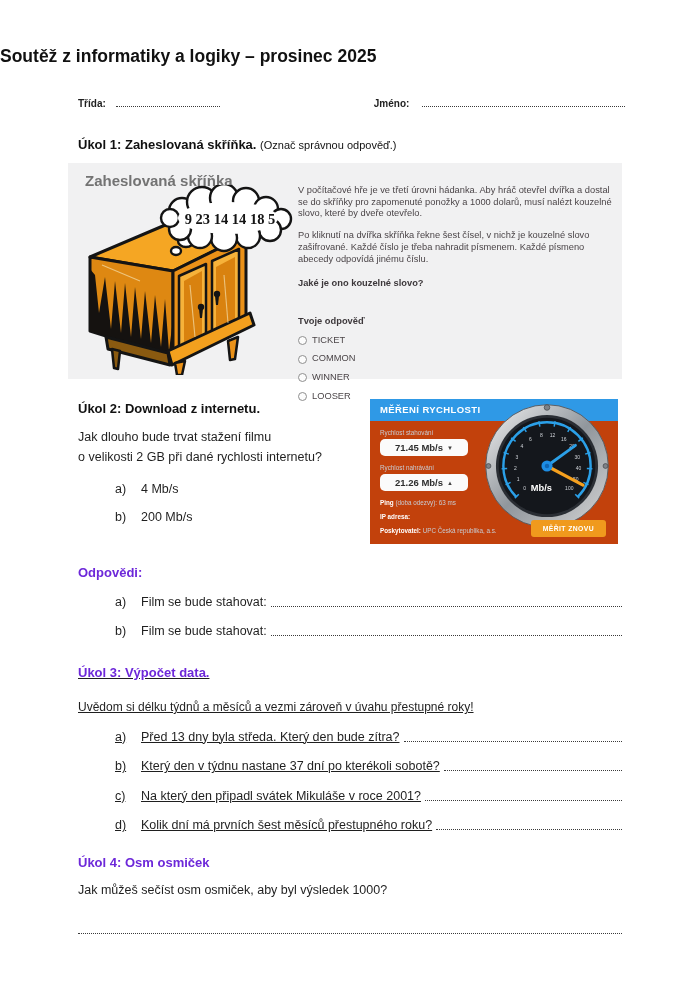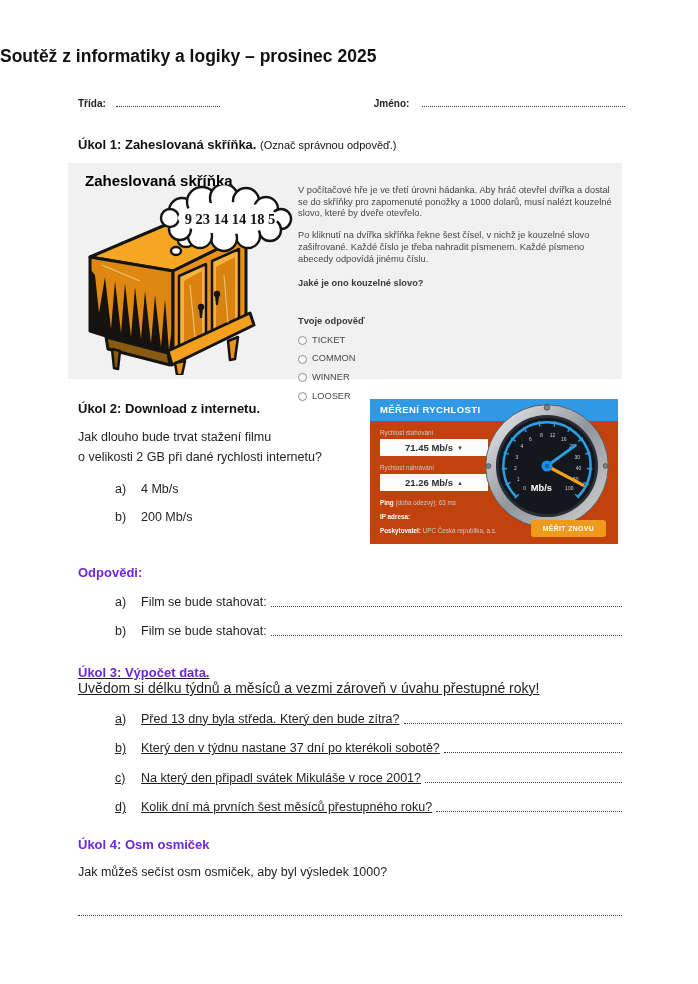--- a/index.html
+++ b/index.html
@@ -9,59 +9,59 @@
   .fields-row{display:flex;align-items:flex-end;margin:31px 73px 0 78px;font-size:10px;justify-content:space-between;}
   .flabel{font-weight:bold;}
   .leader{border-bottom:1.6px dotted #3a3a3a;margin-bottom:2px;}
   .d1{width:104px;margin-left:10px;}
   .fgap{width:154px;}
   .d2{flex:1;margin-left:13px;}
   .sec-head{margin:28px 76px 0 78px;font-size:13px;font-weight:bold;color:#111;}
   .sec-note{font-weight:normal;font-size:11px;}
   
   .graybox{position:relative;margin:11px 0 0 68px;width:554px;height:216px;background:#f1f1f2;}
-  .gb-title{position:absolute;left:17px;top:9px;font-size:15px;font-weight:bold;color:#000000;}
+  .gb-title{position:absolute;left:17px;top:9px;font-size:15px;font-weight:bold;color:#737373;}
   .gb-illustration{position:absolute;left:10px;top:22px;}
   .gb-col{position:absolute;left:230px;top:22px;width:318px;font-size:9.3px;line-height:1.26;color:#4b4548;}
   .gb-p{margin:0 0 10px 0;}
   .gb-q{font-weight:bold;margin-top:13px;color:#3d383b;}
   .gb-ans{font-weight:bold;margin-top:26px;color:#3d383b;}
   .opt-row{display:flex;align-items:center;margin-top:7px;}
   .radio{width:7px;height:7px;border:1px solid #8f8f8f;border-radius:50%;background:#fcfcfc;margin-right:5px;flex:0 0 auto;}
   
   .u2{position:relative;min-height:150px;margin-top:22px;}
   .u2 .sec-head{margin-top:0;}
   .qline{margin:0 0 0 78px;font-size:12.5px;line-height:1.62;}
   .qline.first{margin-top:11px;}
   .ab-item{display:flex;align-items:flex-end;margin:14px 76px 0 115px;font-size:12.5px;}
   .ab-label{width:26px;flex:0 0 auto;}
   
   .speedtest{position:absolute;left:370px;top:-2px;width:248px;height:145px;background:#c2410c;}
   .st-header{height:22px;background:#2f99e6;color:#fff;font-size:9.5px;font-weight:bold;
              letter-spacing:.4px;line-height:22px;padding-left:10px;}
   .st-left{position:absolute;left:10px;top:30px;width:125px;}
   .st-label{font-size:6.3px;color:#c8cbd2;margin-bottom:3px;}
-  .st-valbox{width:108px;height:17px;background:#fbfbfb;border-radius:0;display:flex;
+  .st-valbox{width:88px;height:17px;background:#fbfbfb;border-radius:5px;display:flex;
              align-items:center;justify-content:center;font-size:9.5px;font-weight:bold;color:#2e2e2e;margin-bottom:8px;}
   .st-arrow{font-size:6px;margin-left:4px;color:#444;}
   .st-line{font-size:6.3px;color:#c8cbd2;margin-top:7px;}
   .st-line b{color:#fff;}
   .st-btn{position:absolute;right:12px;bottom:7px;background:#f09a1d;color:#fff;border:none;
           font-family:"Liberation Sans",sans-serif;font-size:6.8px;font-weight:bold;letter-spacing:.4px;
           padding:5px 12px;border-radius:3px;}
   .gauge{position:absolute;top:2px;right:6px;}
   
   .sec{margin:0 76px 0 78px;}
   .odp{margin-top:14px;}
   .odp-item{display:flex;align-items:flex-end;margin:15px 0 0 37px;font-size:12.5px;}
   .odp-label{width:26px;flex:0 0 auto;}
   .odp-text{flex:0 0 auto;}
   .fill{flex:1;border-bottom:1.6px dotted #3a3a3a;margin:0 0 2px 4px;}
   .u3{margin-top:27px;text-decoration:underline;}
-  .intro{margin-top:0;font-size:14px;}
+  .intro{margin-top:20px;font-size:12px;}
   .u3-items{margin-top:6px;}
   .u3-item{display:flex;align-items:flex-end;margin:15.5px 0 0 37px;font-size:12.5px;}
   .u4{margin-top:23px;}
   .u4q{margin-top:13px;font-size:12.5px;}
   .final-line{margin-top:24px;border-bottom:1.6px dotted #3a3a3a;height:12px;}
   .h-bold{font-size:13px;font-weight:bold;color:#6d28d9;}
 </style>
 </head>
 <body>
 

